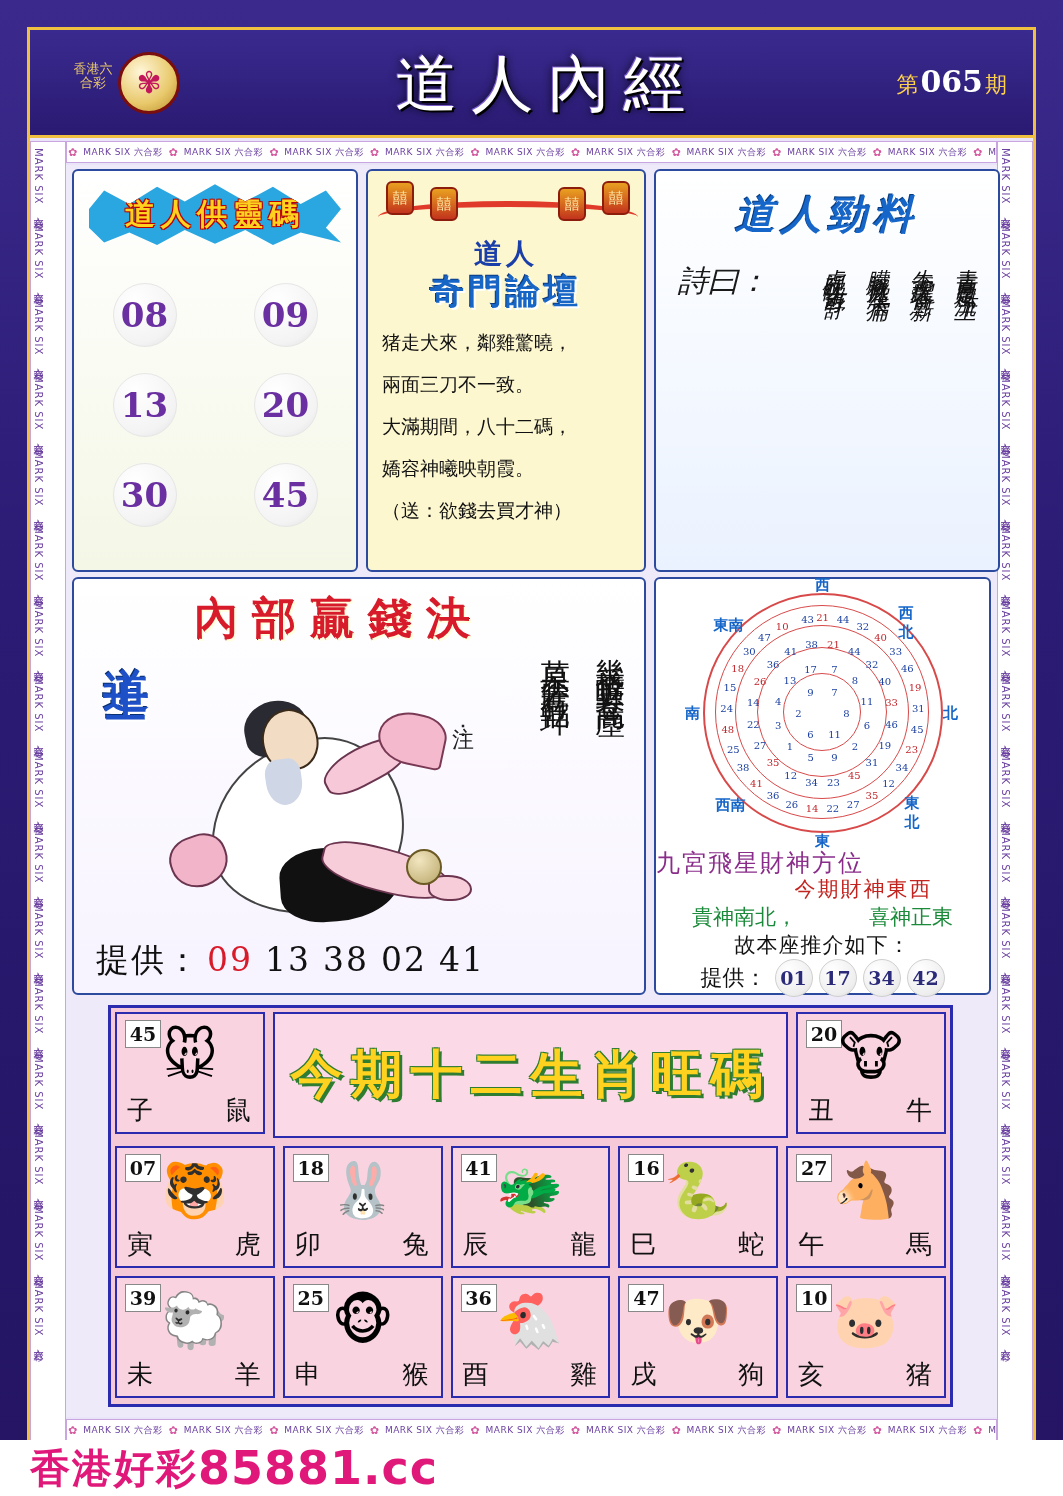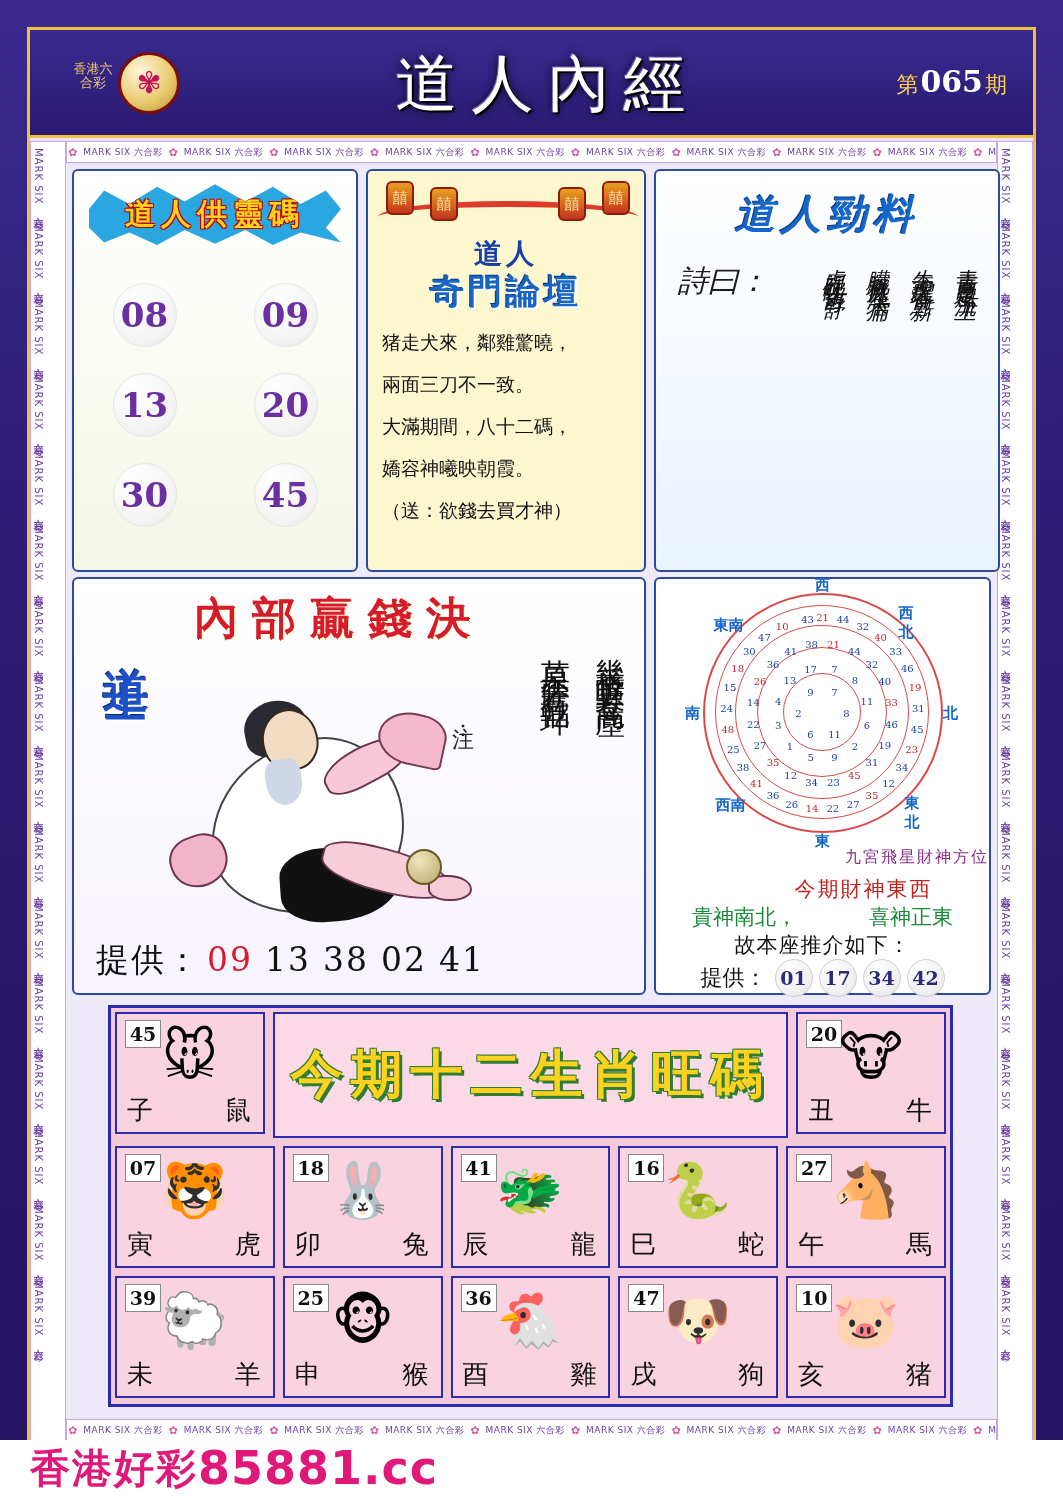--- a/index.html
+++ b/index.html
@@ -299,23 +299,23 @@
     font-family:"DejaVu Serif","Liberation Serif",serif;
     transform:translate(-50%,-50%);
   }
   .dial-red{color:#c0262b;}
   .dir{
     position:absolute;font-size:15px;color:#1566c8;font-weight:bold;
     font-family:"DejaVu Serif","Liberation Serif",serif;
     transform:translate(-50%,-50%);
   }
   .cmp-cap{
-    position:absolute;left:0;top:268px;width:100%;text-align:right;
+    position:absolute;left:0;top:268px;width:100%;text-align:left;
     font-family:Liberation Sans, sans-serif;
-    font-size:16px;color:#8a2d8a;letter-spacing:2px;
+    font-size:24px;color:#8a2d8a;letter-spacing:2px;
   }
   .cmp-l2{
     position:absolute;left:0;top:296px;width:100%;text-align:center;
     font-family:"DejaVu Serif","Liberation Serif",serif;
     font-size:21px;color:#c2241f;letter-spacing:2px;margin-left:41px;
   }
   .cmp-l3{
     position:absolute;left:0;top:324px;width:100%;
     display:flex;justify-content:space-around;
     font-family:"DejaVu Serif","Liberation Serif",serif;

